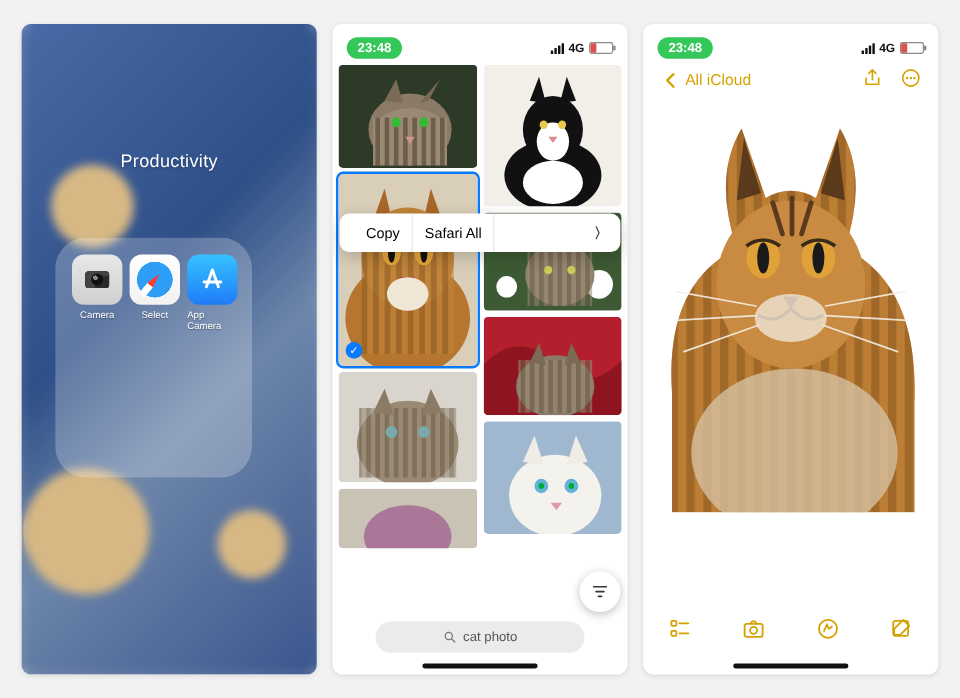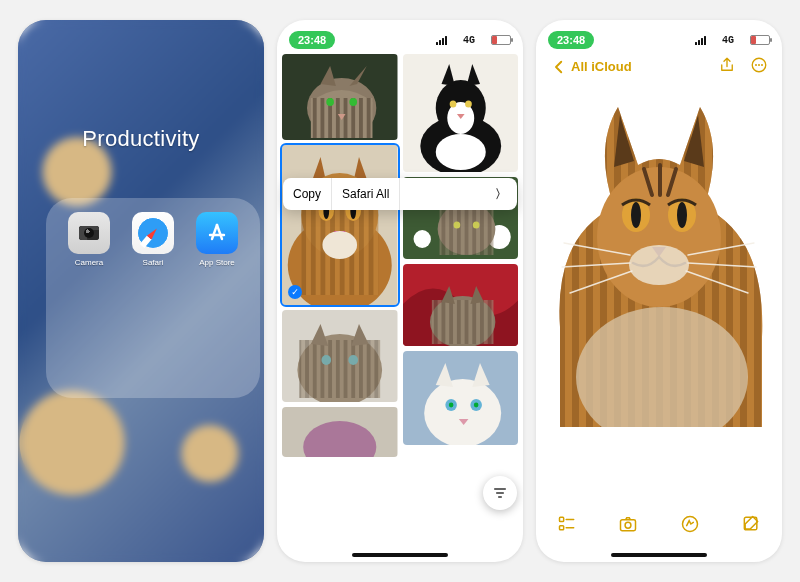--- a/index.html
+++ b/index.html
@@ -9,21 +9,21 @@
     width: 800px;
     height: 582px;
     overflow: hidden;
     display: flex;
     justify-content: space-between;
     padding: 20px 18px;
   }
   .phone {
     width: 246px;
     height: 542px;
-    border-radius: 28px;
+    border-radius: 8px;
     overflow: hidden;
     position: relative;
     background: #fff;
     box-shadow: 0 1px 4px rgba(0,0,0,.1);
   }
 
   
   .screen1 {
     background:
       radial-gradient(circle at 24% 28%, #d7b884 0 34px, transparent 35px),
@@ -36,30 +36,30 @@
     content:"";
     position:absolute; inset:0;
     backdrop-filter: blur(4px);
   }
   .folder-title {
     position: absolute;
     top: 106px;
     width: 100%;
     text-align: center;
     color: #fff;
-    font-size: 22px;
+    font-size: 15px;
     font-weight: 400;
     letter-spacing: 0.3px;
     text-shadow: 0 1px 2px rgba(0,0,0,.3);
   }
   .folder {
     position: absolute;
     top: 178px;
     left: 28px;
-    width: 214px;
+    width: 164px;
     height: 200px;
     border-radius: 26px;
     background: rgba(255,255,255,.24);
     padding: 14px;
     display: grid;
     grid-template-columns: repeat(3, 1fr);
     grid-template-rows: repeat(2, 1fr);
     gap: 6px 6px;
     align-content: start;
   }
@@ -114,21 +114,21 @@
   .statusbar {
     height: 34px;
     display:flex; align-items:center; justify-content:space-between;
     padding: 6px 12px 0;
     font-size: 11px;
   }
   .time-pill{
     background:#34c759; color:#fff; font-weight:600;
     padding: 3px 9px; border-radius: 12px; font-size:11px;
   }
-  .status-right{ display:flex; align-items:center; gap:16px; color:#111;font-family:Liberation Mono, monospace;}
+  .status-right{ display:flex; align-items:center; gap:4px; color:#111;}
   .sig { font-size:10px; font-weight:600;}
   .bat { width:20px; height:10px; border:1px solid #888; border-radius:2px; position:relative;}
   .bat::after{content:"";position:absolute;right:-3px;top:2px;width:2px;height:4px;background:#888;border-radius:1px;}
   .bat i{display:block;height:100%;width:30%;background:#d9534f;border-radius:1px;}
   .cellbars{display:inline-flex;align-items:flex-end;gap:1px;}
   .cellbars span{width:2px;background:#111;border-radius:.5px;}
   .cellbars span:nth-child(1){height:3px}.cellbars span:nth-child(2){height:5px}
   .cellbars span:nth-child(3){height:7px}.cellbars span:nth-child(4){height:9px}
 
   
@@ -138,21 +138,21 @@
     display:grid; grid-template-columns: 1fr 1fr; gap:5px; padding:0 5px;
   }
   .thumb{ border-radius:4px; overflow:hidden; position:relative;}
   .thumb svg{display:block;width:100%;height:100%;}
   .col-left{display:flex;flex-direction:column;gap:5px;}
   .col-right{display:flex;flex-direction:column;gap:5px;}
   .ctx-menu{
     position:absolute; top:124px; left:6px; right:6px; height:32px;
     background:#fff; border-radius:8px; display:flex; align-items:center;
     box-shadow: 0 4px 14px rgba(0,0,0,.2);
-    font-size:12px; z-index:5;
+    font-size:12px; z-index:5;padding-left:12px;
   }
   .ctx-menu .mi{ padding:0 10px; height:100%; display:flex; align-items:center; border-right:1px solid #e5e5e5;}
   .ctx-menu .mi:last-child{border-right:none; margin-left:auto;}
   .chev{ font-weight:600; color:#333; padding:0 10px;}
   .selected{ outline:2px solid #0a7aff; }
   .sel-dot{position:absolute;bottom:6px;left:6px;width:14px;height:14px;border-radius:50%;background:#0a7aff;display:flex;align-items:center;justify-content:center;}
   .sel-dot::after{content:"✓";color:#fff;font-size:9px;line-height:1;}
   .filter-btn{
     position:absolute; right:6px; bottom:52px; width:34px; height:34px; border-radius:50%;
     background:#fff; box-shadow:0 2px 8px rgba(0,0,0,.25); display:flex; align-items:center; justify-content:center;
@@ -166,21 +166,21 @@
   .home-ind{
     position:absolute; bottom:5px; left:50%; transform:translateX(-50%);
     width:96px; height:4px; border-radius:3px; background:#111;
   }
 
   
   .s3-nav{
     display:flex; align-items:center; justify-content:space-between;
     padding: 2px 14px 6px; color:#d5a100; font-size:13px;
   }
-  .s3-nav .back{ display:flex; align-items:center; gap:3px; font-weight:700;}
+  .s3-nav .back{ display:flex; align-items:center; gap:3px; font-weight:400;}
   .s3-nav .right{ display:flex; align-items:center; gap:14px;}
   .s3-nav svg{ width:18px; height:18px; }
   .cutout{
     margin: 4px 8px 0; height:340px; position:relative; overflow:hidden;
   }
   .cutout svg{display:block;width:100%;height:100%;}
   .toolbar{
     position:absolute; bottom:18px; left:0; right:0; height:36px;
     display:flex; align-items:center; justify-content:space-around;
     color:#d5a100;
@@ -192,33 +192,33 @@
 
 <div class="phone screen1">
   <div class="folder-title">Productivity</div>
   <div class="folder">
     <div class="app">
       <div class="app-icon camera-i"></div>
       <span>Camera</span>
     </div>
     <div class="app">
       <div class="app-icon safari-i"></div>
-      <span>Safari</span>
+      <span>Select</span>
     </div>
     <div class="app">
       <div class="app-icon appstore-i">
         <svg viewBox="0 0 24 24">
             <g stroke="#fff" stroke-width="2.4" stroke-linecap="round">
               <path d="M12 4 L7 18"></path>
               <path d="M12 4 L17 18"></path>
               <path d="M5 14 H19"></path>
             </g>
           </svg>
       </div>
-      <span>App Store</span>
+      <span>App Camera</span>
     </div>
   </div>
 </div>
 
 <div class="phone">
   <div class="statusbar">
     <span class="time-pill">23:48</span>
     <span class="status-right">
       <span class="cellbars">
           <span></span>
@@ -361,20 +361,27 @@
     </div>
 
     <div class="filter-btn">
       <svg viewBox="0 0 24 24" width="16" height="16">
           <g stroke="#333" stroke-width="2" fill="none" stroke-linecap="round">
             <path d="M4 6h16M7 12h10M10 18h4"></path>
           </g>
         </svg>
     </div>
 
+    <div class="searchbar">
+      <svg width="12" height="12" viewBox="0 0 24 24">
+          <circle cx="10" cy="10" r="6" stroke="#777" stroke-width="2" fill="none"></circle>
+          <line x1="15" y1="15" x2="20" y2="20" stroke="#777" stroke-width="2" stroke-linecap="round"></line>
+        </svg>
+      <span>cat photo</span>
+    </div>
     <div class="home-ind"></div>
   </div>
 </div>
 
 <div class="phone">
   <div class="statusbar">
     <span class="time-pill">23:48</span>
     <span class="status-right">
       <span class="cellbars">
           <span></span>

